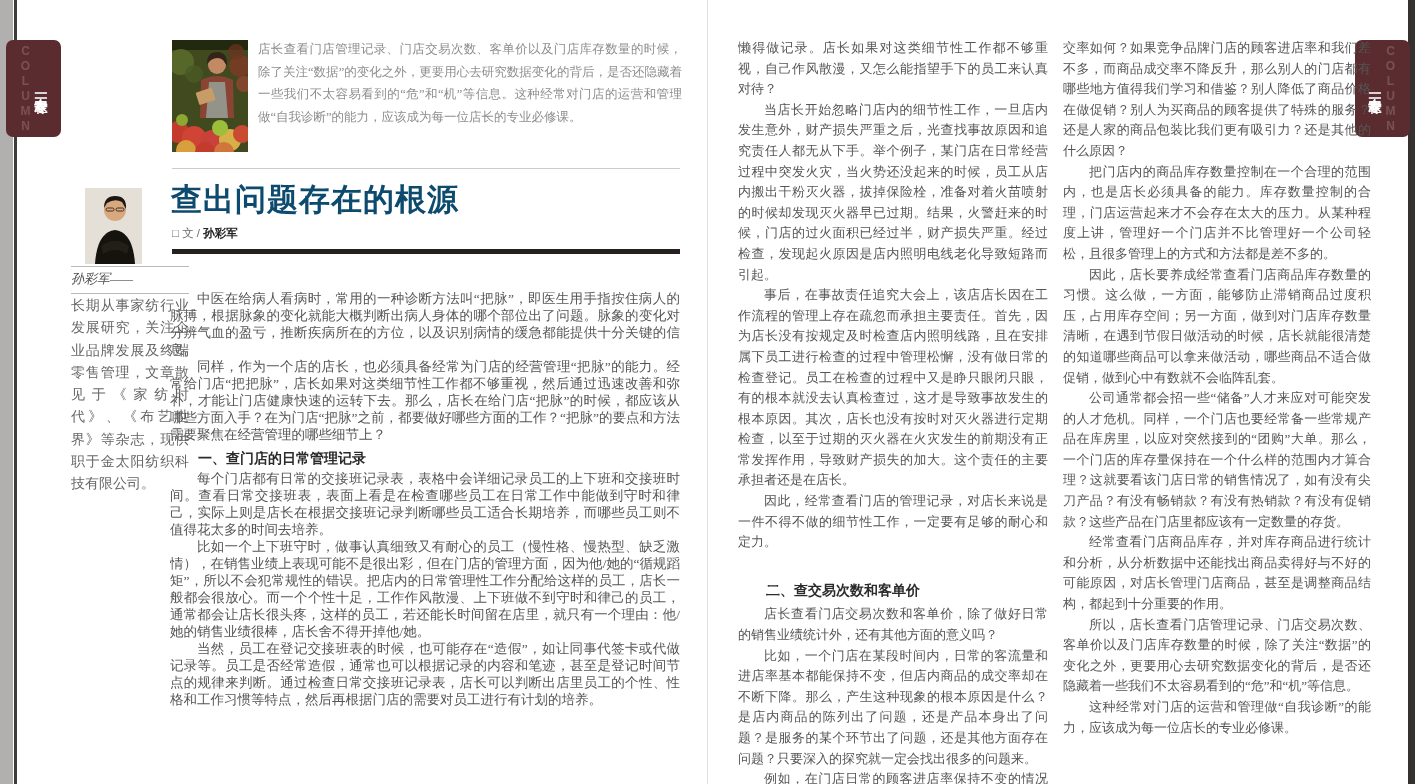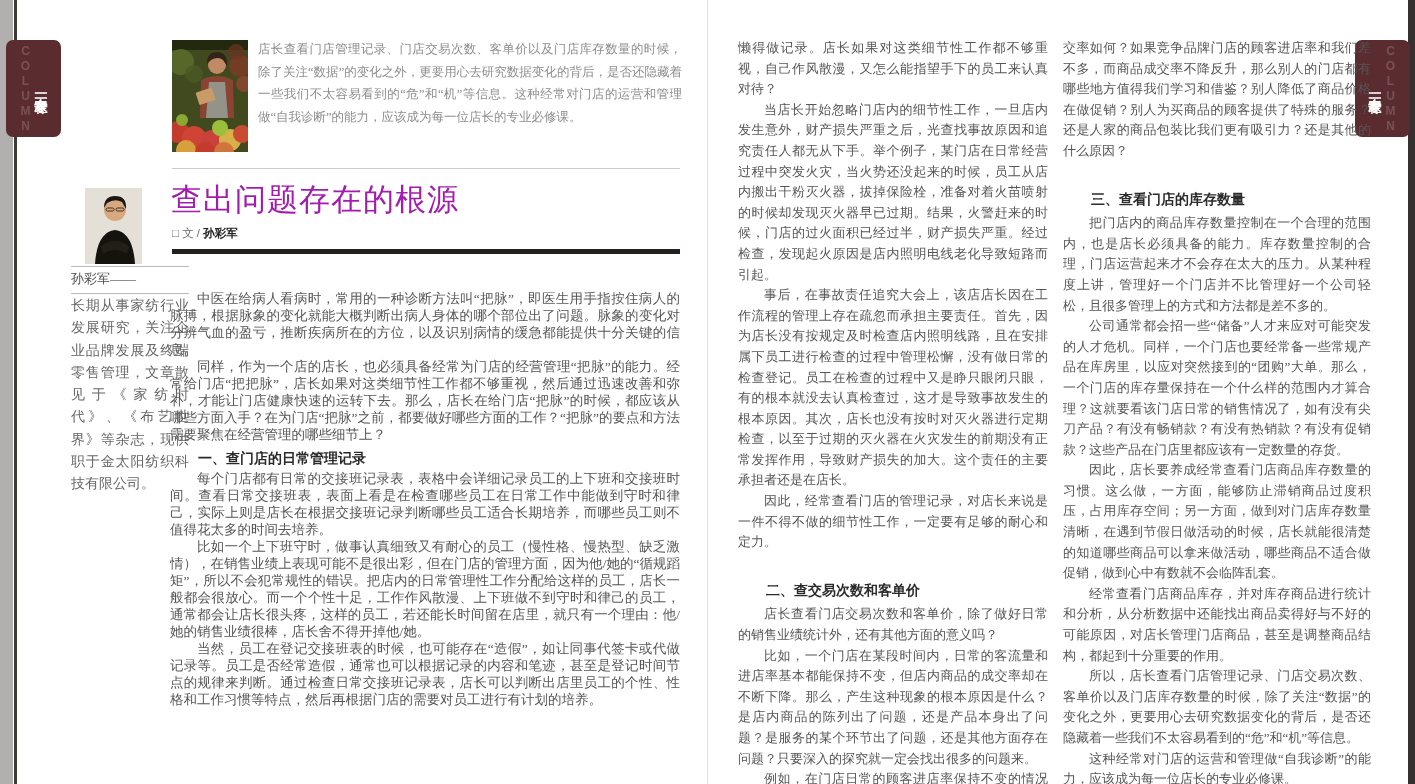--- a/index.html
+++ b/index.html
@@ -32,22 +32,22 @@
   }
   
   .article-photo{position:absolute;left:172px;top:40px;width:76px;height:112px;display:block;}
   .intro{
     position:absolute;left:258px;top:38px;width:424px;
     font-size:12.5px;line-height:22.6px;color:#8d8d8d;text-align:justify;
   }
   .rule-thin{position:absolute;left:172px;top:168px;width:508px;height:1px;background:#cccccc;}
   .title{
     position:absolute;left:171px;top:179px;width:510px;
-    font-family:"Liberation Sans",sans-serif;font-weight:normal;
-    font-size:31px;color:#a21caf;letter-spacing:1px;
+    font-family:"Liberation Sans",sans-serif;font-weight:bold;
+    font-size:31px;color:#0c4a6e;letter-spacing:1px;
   }
   .byline{
     position:absolute;left:172px;top:226px;font-size:11.5px;color:#6b6b6b;
     font-family:"Liberation Sans",sans-serif;
   }
   .byline b{color:#222222;}
   .rule-thick{position:absolute;left:172px;top:249px;width:508px;height:5px;background:#25201d;}
   .author-photo{position:absolute;left:85px;top:188px;width:57px;height:76px;display:block;}
   .author-label{
     position:absolute;left:71px;top:266px;width:118px;
@@ -138,21 +138,21 @@
   <rect width="57" height="76" fill="#ebe7de"></rect>
   <rect width="57" height="76" fill="#ddd8cc" opacity="0.4"></rect>
   <circle cx="30" cy="22" r="11" fill="#d8a87e"></circle>
   <path d="M19 20 Q19 8 30 8 Q42 8 41 21 L37 14 Q30 10 22 15 Z" fill="#1d1713"></path>
   <rect x="21" y="20" width="8" height="3" rx="1.5" fill="none" stroke="#3a2e24" stroke-width="1"></rect>
   <rect x="31" y="20" width="8" height="3" rx="1.5" fill="none" stroke="#3a2e24" stroke-width="1"></rect>
   <path d="M10 76 Q12 44 30 42 Q48 44 50 76 Z" fill="#16120e"></path>
   <path d="M16 58 Q30 48 44 58 L42 66 Q30 58 18 66 Z" fill="#241e18"></path>
 </svg>
 
-<div class="author-label" style="border-top:1px solid #b9b9b9;">孙彩军——</div>
+<div class="author-label" style="border-top:1px solid #b9b9b9;font-style:italic;">孙彩军——</div>
 
 <div class="author-bio">长期从事家纺行业发展研究，关注企业品牌发展及终端零售管理，文章散见于《家纺时代》、《布艺世界》等杂志，现供职于金太阳纺织科技有限公司。</div>
 
 <div class="left-body">
     <div class="blk blk-p">中医在给病人看病时，常用的一种诊断方法叫“把脉”，即医生用手指按住病人的脉搏，根据脉象的变化就能大概判断出病人身体的哪个部位出了问题。脉象的变化对分辨气血的盈亏，推断疾病所在的方位，以及识别病情的缓急都能提供十分关键的信息。</div>
     <div class="blk blk-p">同样，作为一个店的店长，也必须具备经常为门店的经营管理“把脉”的能力。经常给门店“把把脉”，店长如果对这类细节性工作都不够重视，然后通过迅速改善和弥补，才能让门店健康快速的运转下去。那么，店长在给门店“把脉”的时候，都应该从哪些方面入手？在为门店“把脉”之前，都要做好哪些方面的工作？“把脉”的要点和方法需要聚焦在经营管理的哪些细节上？</div>
     <div class="blk blk-h">一、查门店的日常管理记录</div>
     <div class="blk blk-p">每个门店都有日常的交接班记录表，表格中会详细记录员工的上下班和交接班时间。查看日常交接班表，表面上看是在检查哪些员工在日常工作中能做到守时和律己，实际上则是店长在根据交接班记录判断哪些员工适合长期培养，而哪些员工则不值得花太多的时间去培养。</div>
     <div class="blk blk-p">比如一个上下班守时，做事认真细致又有耐心的员工（慢性格、慢热型、缺乏激情），在销售业绩上表现可能不是很出彩，但在门店的管理方面，因为他/她的“循规蹈矩”，所以不会犯常规性的错误。把店内的日常管理性工作分配给这样的员工，店长一般都会很放心。而一个个性十足，工作作风散漫、上下班做不到守时和律己的员工，通常都会让店长很头疼，这样的员工，若还能长时间留在店里，就只有一个理由：他/她的销售业绩很棒，店长舍不得开掉他/她。</div>
     <div class="blk blk-p">当然，员工在登记交接班表的时候，也可能存在“造假”，如让同事代签卡或代做记录等。员工是否经常造假，通常也可以根据记录的内容和笔迹，甚至是登记时间节点的规律来判断。通过检查日常交接班记录表，店长可以判断出店里员工的个性、性格和工作习惯等特点，然后再根据门店的需要对员工进行有计划的培养。</div>
@@ -163,20 +163,19 @@
     <div class="blk blk-p">当店长开始忽略门店内的细节性工作，一旦店内发生意外，财产损失严重之后，光查找事故原因和追究责任人都无从下手。举个例子，某门店在日常经营过程中突发火灾，当火势还没起来的时候，员工从店内搬出干粉灭火器，拔掉保险栓，准备对着火苗喷射的时候却发现灭火器早已过期。结果，火警赶来的时候，门店的过火面积已经过半，财产损失严重。经过检查，发现起火原因是店内照明电线老化导致短路而引起。</div>
     <div class="blk blk-p">事后，在事故责任追究大会上，该店店长因在工作流程的管理上存在疏忽而承担主要责任。首先，因为店长没有按规定及时检查店内照明线路，且在安排属下员工进行检查的过程中管理松懈，没有做日常的检查登记。员工在检查的过程中又是睁只眼闭只眼，有的根本就没去认真检查过，这才是导致事故发生的根本原因。其次，店长也没有按时对灭火器进行定期检查，以至于过期的灭火器在火灾发生的前期没有正常发挥作用，导致财产损失的加大。这个责任的主要承担者还是在店长。</div>
     <div class="blk blk-p">因此，经常查看门店的管理记录，对店长来说是一件不得不做的细节性工作，一定要有足够的耐心和定力。</div>
     <div class="blk blk-h">二、查交易次数和客单价</div>
     <div class="blk blk-p">店长查看门店交易次数和客单价，除了做好日常的销售业绩统计外，还有其他方面的意义吗？</div>
     <div class="blk blk-p">比如，一个门店在某段时间内，日常的客流量和进店率基本都能保持不变，但店内商品的成交率却在不断下降。那么，产生这种现象的根本原因是什么？是店内商品的陈列出了问题，还是产品本身出了问题？是服务的某个环节出了问题，还是其他方面存在问题？只要深入的探究就一定会找出很多的问题来。</div>
     <div class="blk blk-p">例如，在门店日常的顾客进店率保持不变的情况下，商品的成交率却在不断下降，说明很多顾客进店之后，只是在店内走马观花转了个圈，并没有掏腰包买商品。出现这种情况，店长有没有认真分析过附近同一商圈内的其他竞争品牌门店？别人的门店顾客进店率和商品成</div>
   </div>
 <div class="col col2">
     <div class="blk blk-p noindent">交率如何？如果竞争品牌门店的顾客进店率和我们差不多，而商品成交率不降反升，那么别人的门店都有哪些地方值得我们学习和借鉴？别人降低了商品价格在做促销？别人为买商品的顾客提供了特殊的服务？还是人家的商品包装比我们更有吸引力？还是其他的什么原因？</div>
-    <div class="blk blk-h">三、查看门店的库存数量</div>
     <div class="blk blk-p">把门店内的商品库存数量控制在一个合理的范围内，也是店长必须具备的能力。库存数量控制的合理，门店运营起来才不会存在太大的压力。从某种程度上讲，管理好一个门店并不比管理好一个公司轻松，且很多管理上的方式和方法都是差不多的。</div>
+    <div class="blk blk-p">因此，店长要养成经常查看门店商品库存数量的习惯。这么做，一方面，能够防止滞销商品过度积压，占用库存空间；另一方面，做到对门店库存数量清晰，在遇到节假日做活动的时候，店长就能很清楚的知道哪些商品可以拿来做活动，哪些商品不适合做促销，做到心中有数就不会临阵乱套。</div>
     <div class="blk blk-p">公司通常都会招一些“储备”人才来应对可能突发的人才危机。同样，一个门店也要经常备一些常规产品在库房里，以应对突然接到的“团购”大单。那么，一个门店的库存量保持在一个什么样的范围内才算合理？这就要看该门店日常的销售情况了，如有没有尖刀产品？有没有畅销款？有没有热销款？有没有促销款？这些产品在门店里都应该有一定数量的存货。</div>
-    <div class="blk blk-p">因此，店长要养成经常查看门店商品库存数量的习惯。这么做，一方面，能够防止滞销商品过度积压，占用库存空间；另一方面，做到对门店库存数量清晰，在遇到节假日做活动的时候，店长就能很清楚的知道哪些商品可以拿来做活动，哪些商品不适合做促销，做到心中有数就不会临阵乱套。</div>
     <div class="blk blk-p">经常查看门店商品库存，并对库存商品进行统计和分析，从分析数据中还能找出商品卖得好与不好的可能原因，对店长管理门店商品，甚至是调整商品结构，都起到十分重要的作用。</div>
     <div class="blk blk-p">所以，店长查看门店管理记录、门店交易次数、客单价以及门店库存数量的时候，除了关注“数据”的变化之外，更要用心去研究数据变化的背后，是否还隐藏着一些我们不太容易看到的“危”和“机”等信息。</div>
     <div class="blk blk-p">这种经常对门店的运营和管理做“自我诊断”的能力，应该成为每一位店长的专业必修课。</div>
   </div>
 
 </body></html>

